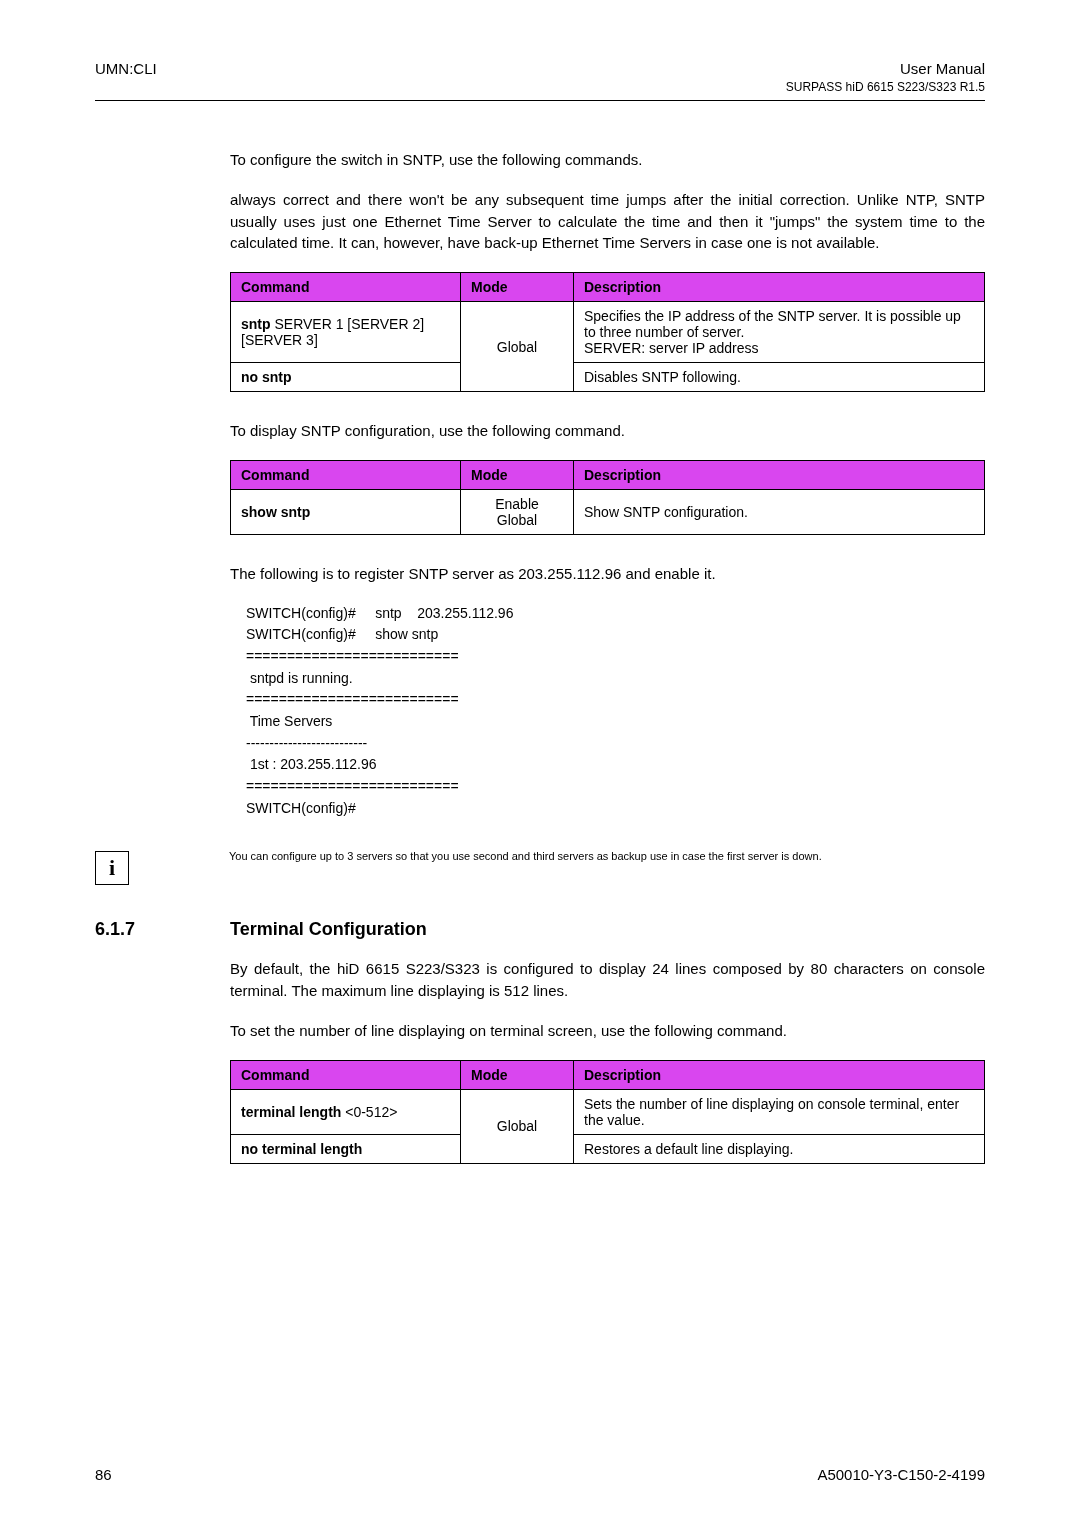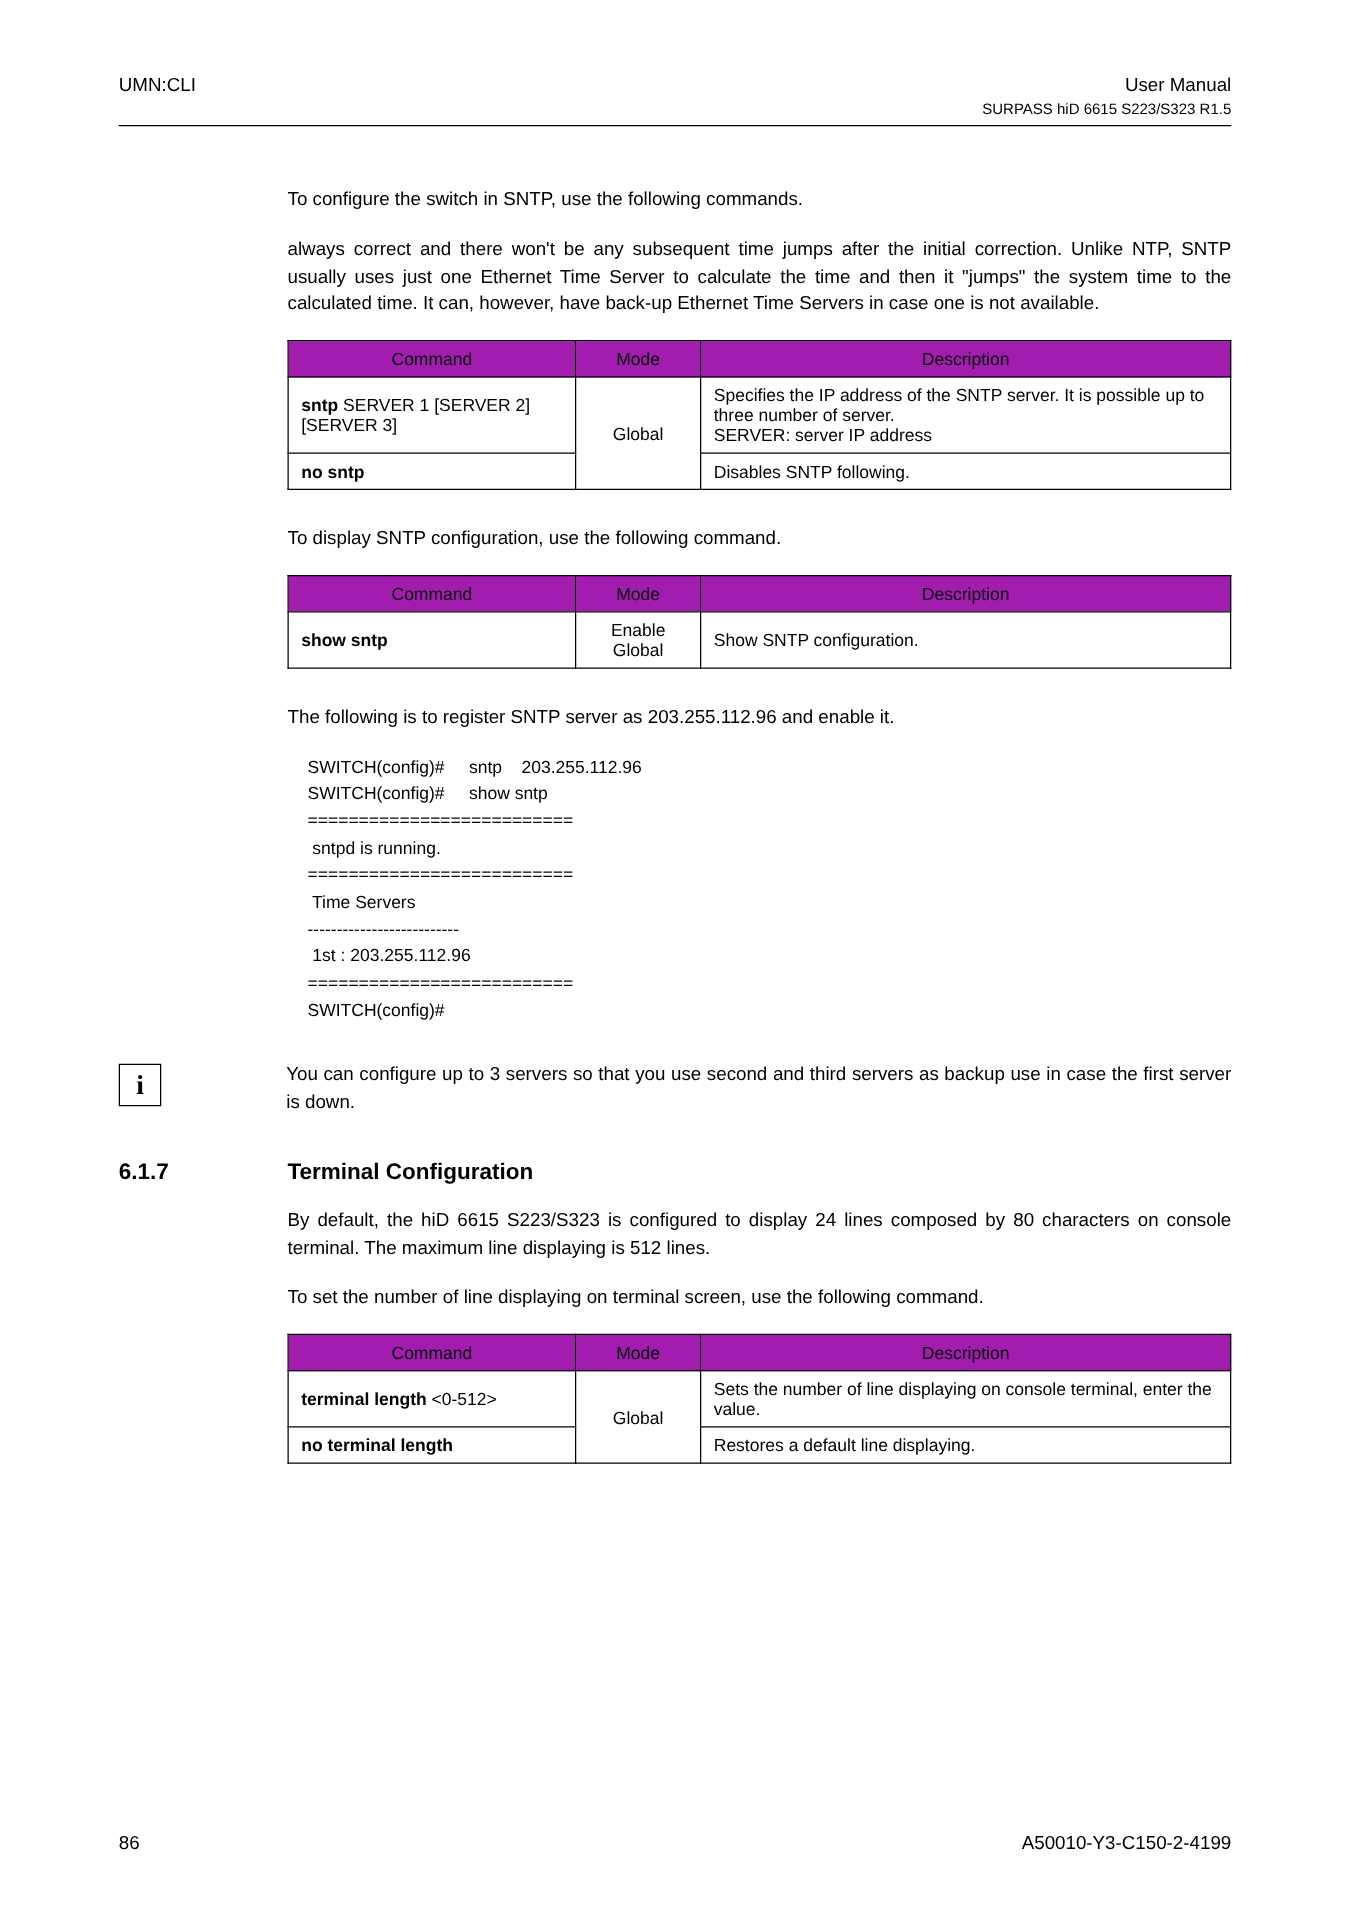--- a/index.html
+++ b/index.html
@@ -47,26 +47,25 @@
     margin-bottom: 28px;
     font-size: 14px;
   }
   table.cmd th, table.cmd td {
     border: 1px solid #000;
     padding: 6px 10px;
     vertical-align: middle;
     text-align: left;
   }
   table.cmd th {
-    text-align: center;
-    font-weight: normal;
-    background: #a21caf;
+    font-weight: bold;
+    background: #d946ef;
   }
   table.cmd th.col-cmd { width: 230px; }
-  table.cmd th.col-mode { width: 100px; }
+  table.cmd th.col-mode { width: 113px; }
   table.cmd td.mode-cell { text-align: center; }
   .codeblock {
     font-family: Arial, Helvetica, sans-serif;
     font-size: 14px;
     line-height: 1.55;
     margin-left: 16px;
     margin-bottom: 30px;
     white-space: pre;
   }
   .info-row {
@@ -83,21 +82,21 @@
     align-items: center;
     justify-content: center;
     font-family: Georgia, serif;
     font-weight: bold;
     font-size: 22px;
     margin-right: 100px;
     margin-top: 2px;
     flex-shrink: 0;
   }
   .info-text {
-    font-size: 15px;
+    font-size: 11px;
     line-height: 1.45;
     text-align: justify;
   }
   .section-row {
     display: flex;
     margin-left: -135px;
     margin-bottom: 18px;
   }
   .section-num {
     width: 135px;

